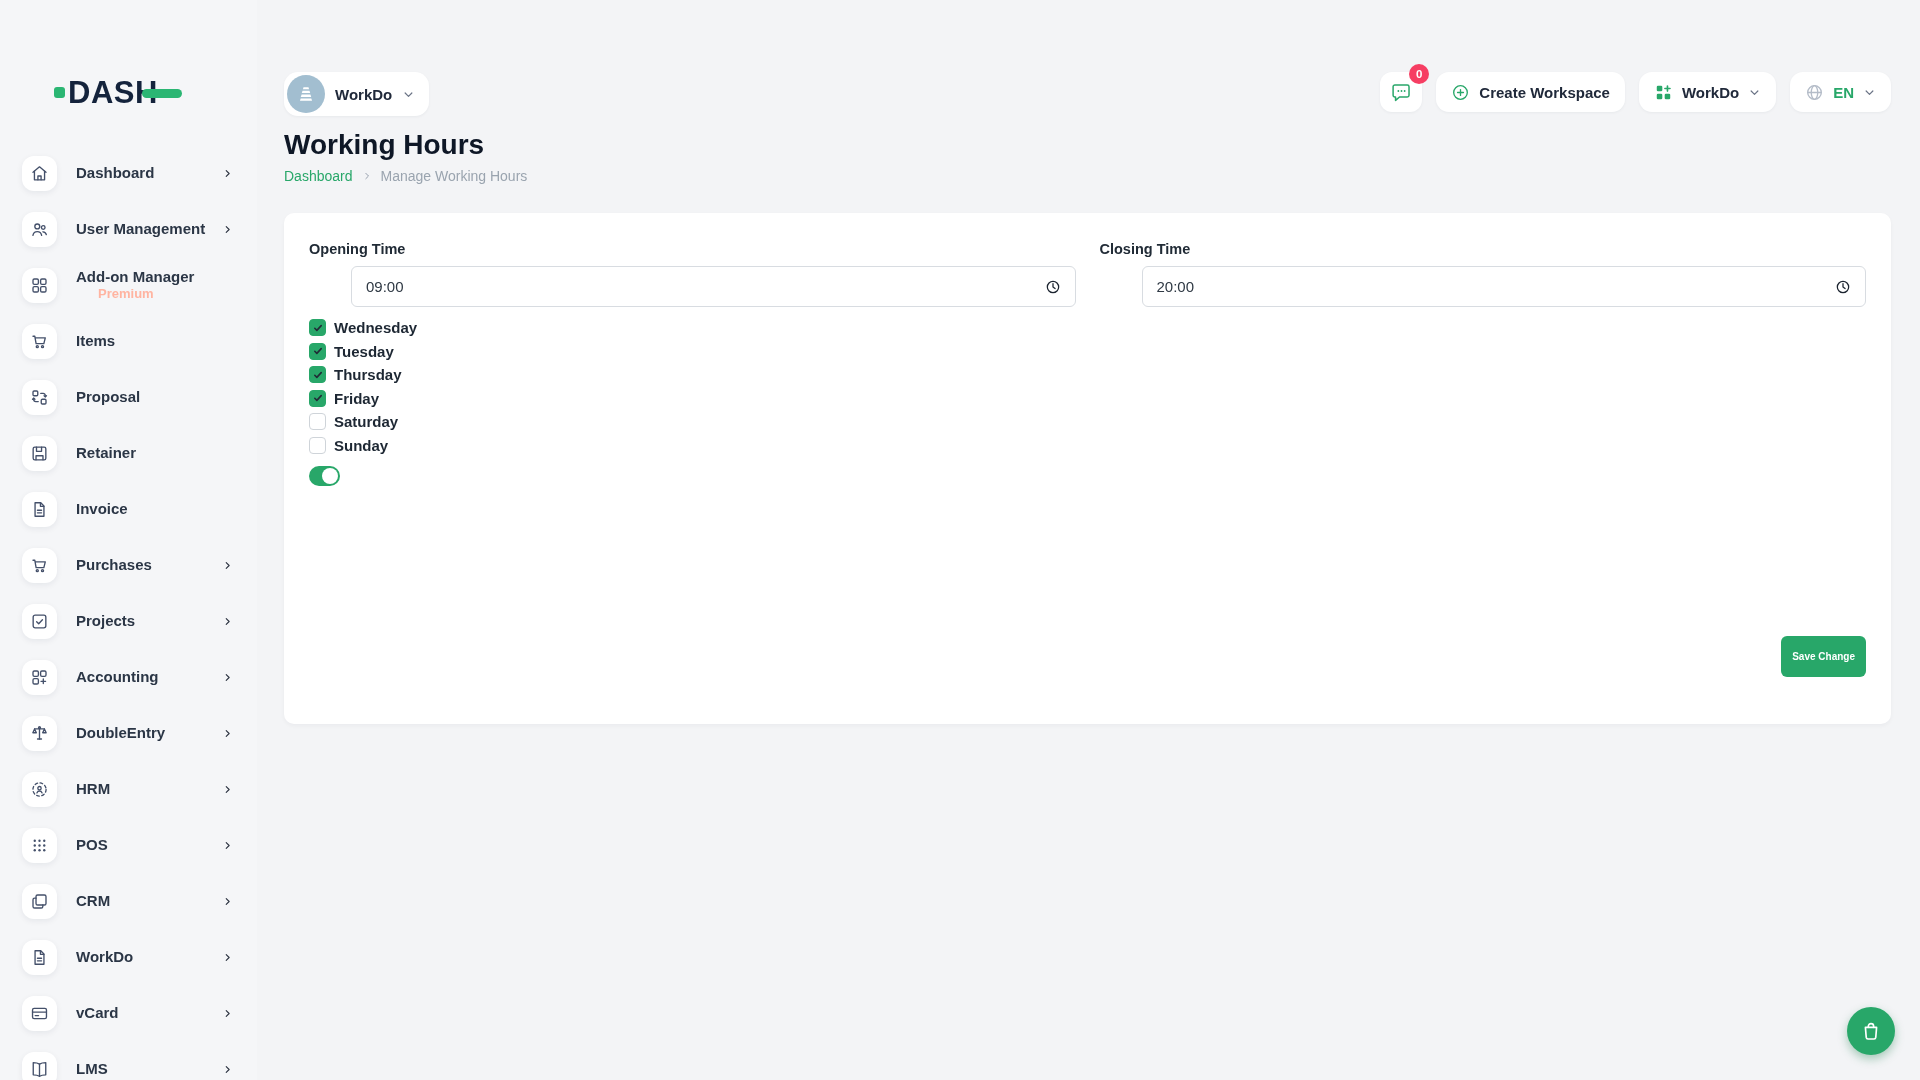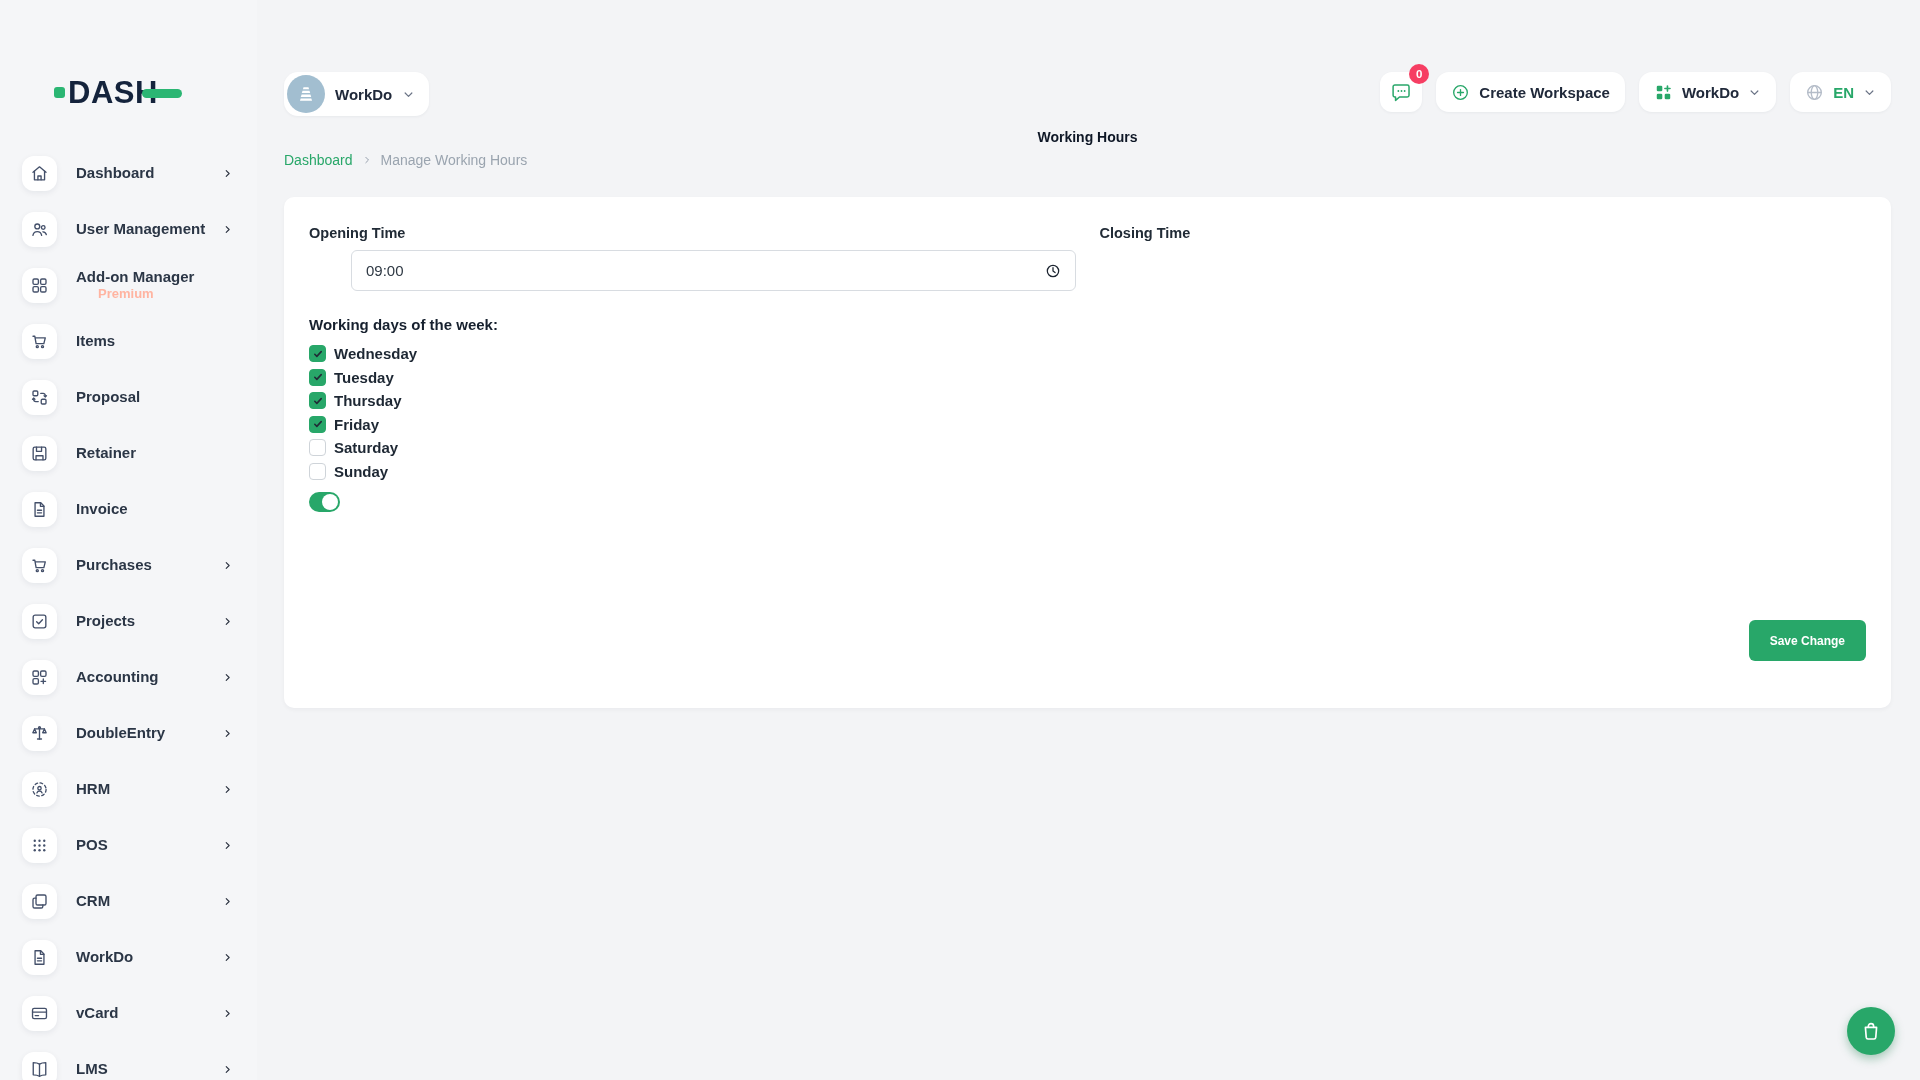--- a/index.html
+++ b/index.html
@@ -74,21 +74,21 @@
     position:absolute; top:-8px; right:-7px; min-width:20px; height:20px;
     border-radius:50%; background:#f63e63; color:#fff; font-size:11.5px;
     font-weight:700; display:flex; align-items:center; justify-content:center;
   }
   .green-ic { color:var(--primary); }
   .green-ic svg { width:19px; height:19px; }
   .globe-ic { color:#b4bcc8; }
   .globe-ic svg { width:19px; height:19px; }
   .lang-txt { color:var(--primary); font-weight:700; }
 
-  .page-title { margin-top:13px; font-size:14px; font-weight:700; color:#0e1726;text-align:center; }
+  .page-title { margin-top:13px; font-size:28px; font-weight:700; color:#0e1726; }
   .breadcrumb { margin-top:7px; display:flex; align-items:center; gap:9px; font-size:14px; }
   .crumb-link { color:var(--primary); text-decoration:none; cursor:pointer; }
   .crumb-sep { color:#8d97a5; }
   .crumb-sep svg { width:10px; height:10px; stroke-width:2.2; }
   .crumb-current { color:#9aa4af; }
 
   
   .card {
     margin-top:29px; background:#fff; border-radius:10px; height:511px;
     box-shadow:0 2px 4px rgba(16,24,40,.04); padding:28px 25px; position:relative;
@@ -119,23 +119,23 @@
   .holidays-label { margin-top:19px; font-size:15px; font-weight:700; color:#16202e; }
   .toggle {
     margin-top:9px; width:31px; height:20px; border-radius:10px;
     background:var(--primary); position:relative; cursor:pointer;
   }
   .toggle .knob {
     position:absolute; top:2px; right:2px; width:16px; height:16px;
     border-radius:50%; background:#fff;
   }
   .save-btn {
-    position:absolute; right:25px; bottom:47px; height:41px; padding:0 21px;
+    position:absolute; right:25px; bottom:47px; height:41px; padding:0 11px;
     background:var(--primary); color:#fff; border:none; border-radius:6px;
-    font-family:"Liberation Sans", sans-serif; font-size:12px; font-weight:600;
+    font-family:"Liberation Sans", sans-serif; font-size:10px; font-weight:600;
     cursor:pointer;
   }
 
   .fab {
     position:fixed; right:25px; bottom:25px; width:48px; height:48px;
     border-radius:50%; background:var(--primary); color:#fff;
     display:flex; align-items:center; justify-content:center;
     box-shadow:0 4px 10px rgba(20,120,70,.35); cursor:pointer; z-index:5;
   }
   .fab svg { width:22px; height:22px; }
@@ -536,24 +536,32 @@
           <span class="clock">
               <svg viewBox="0 0 24 24" fill="none" stroke="currentColor" stroke-width="1.9" stroke-linecap="round" stroke-linejoin="round">
                 <circle cx="12" cy="12" r="8.5"></circle>
                 <path d="M12 7v5l3.1 2.3"></path>
               </svg>
             </span>
         </div>
       </div>
       <div class="field">
         <div class="field-label">Closing Time</div>
+        <div class="time-input">
+          <span class="time-value">20:00</span>
+          <span class="clock">
+              <svg viewBox="0 0 24 24" fill="none" stroke="currentColor" stroke-width="1.9" stroke-linecap="round" stroke-linejoin="round">
+                <circle cx="12" cy="12" r="8.5"></circle>
+                <path d="M12 7v5l3.1 2.3"></path>
+              </svg>
+            </span>
+        </div>
       </div>
     </div>
 
-    <div class="section-label">Working days of the week:</div>
     <div class="days">
         <label class="day-row">
           <span class="cb checked">
             <svg viewBox="0 0 24 24" fill="none" stroke="currentColor" stroke-width="3.2" stroke-linecap="round" stroke-linejoin="round">
               <path d="M5.6 12.6l4.1 4.1 8.7-9.5"></path>
             </svg>
           </span>
           <span class="day-label">Wednesday</span>
         </label>
         <label class="day-row">

